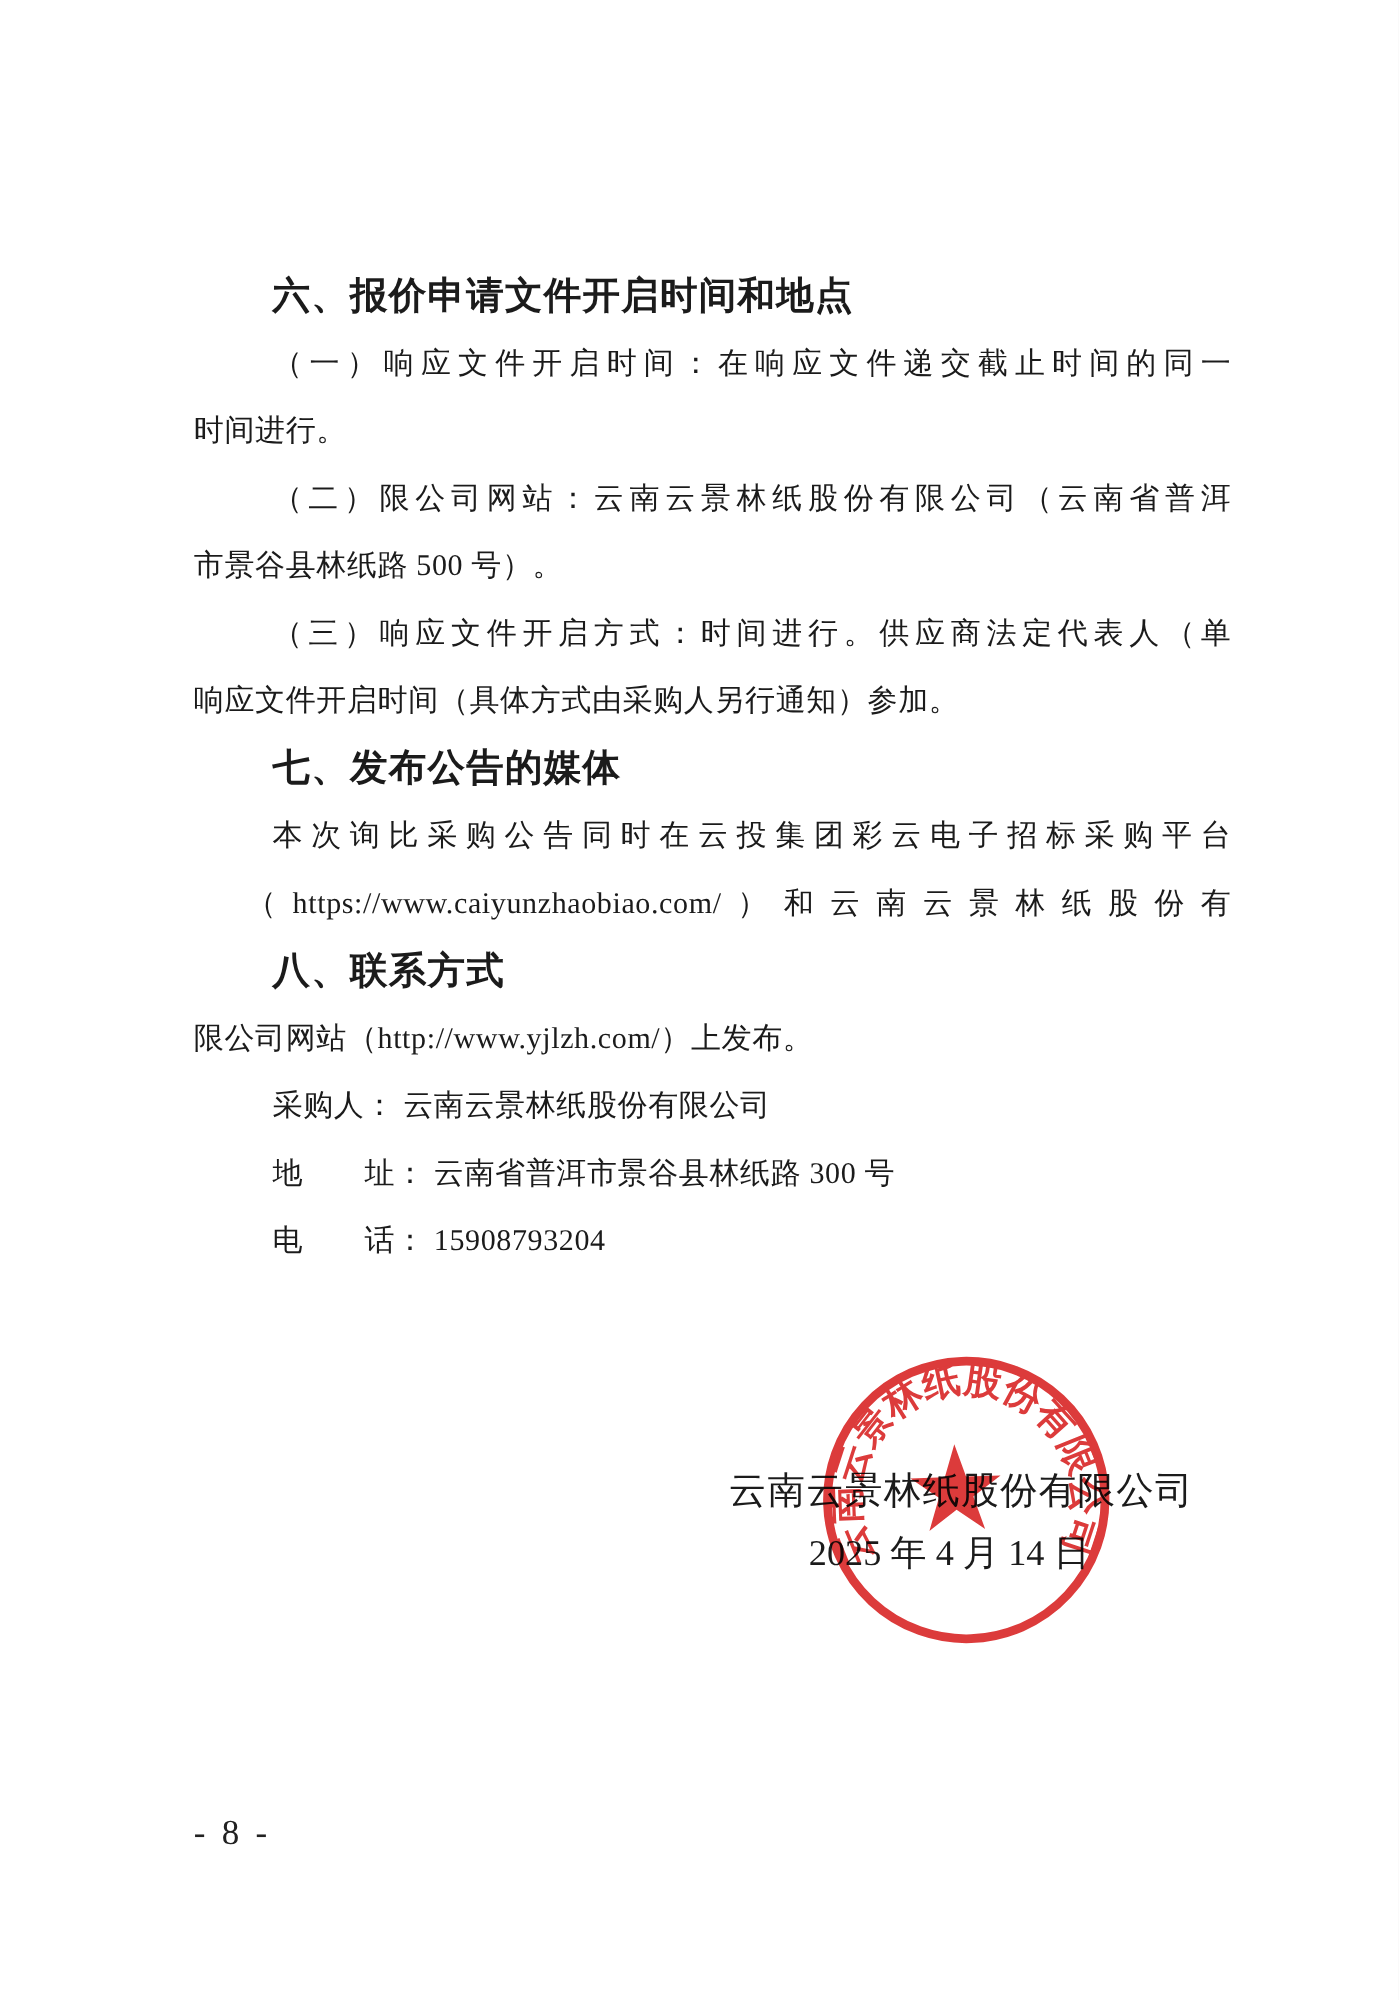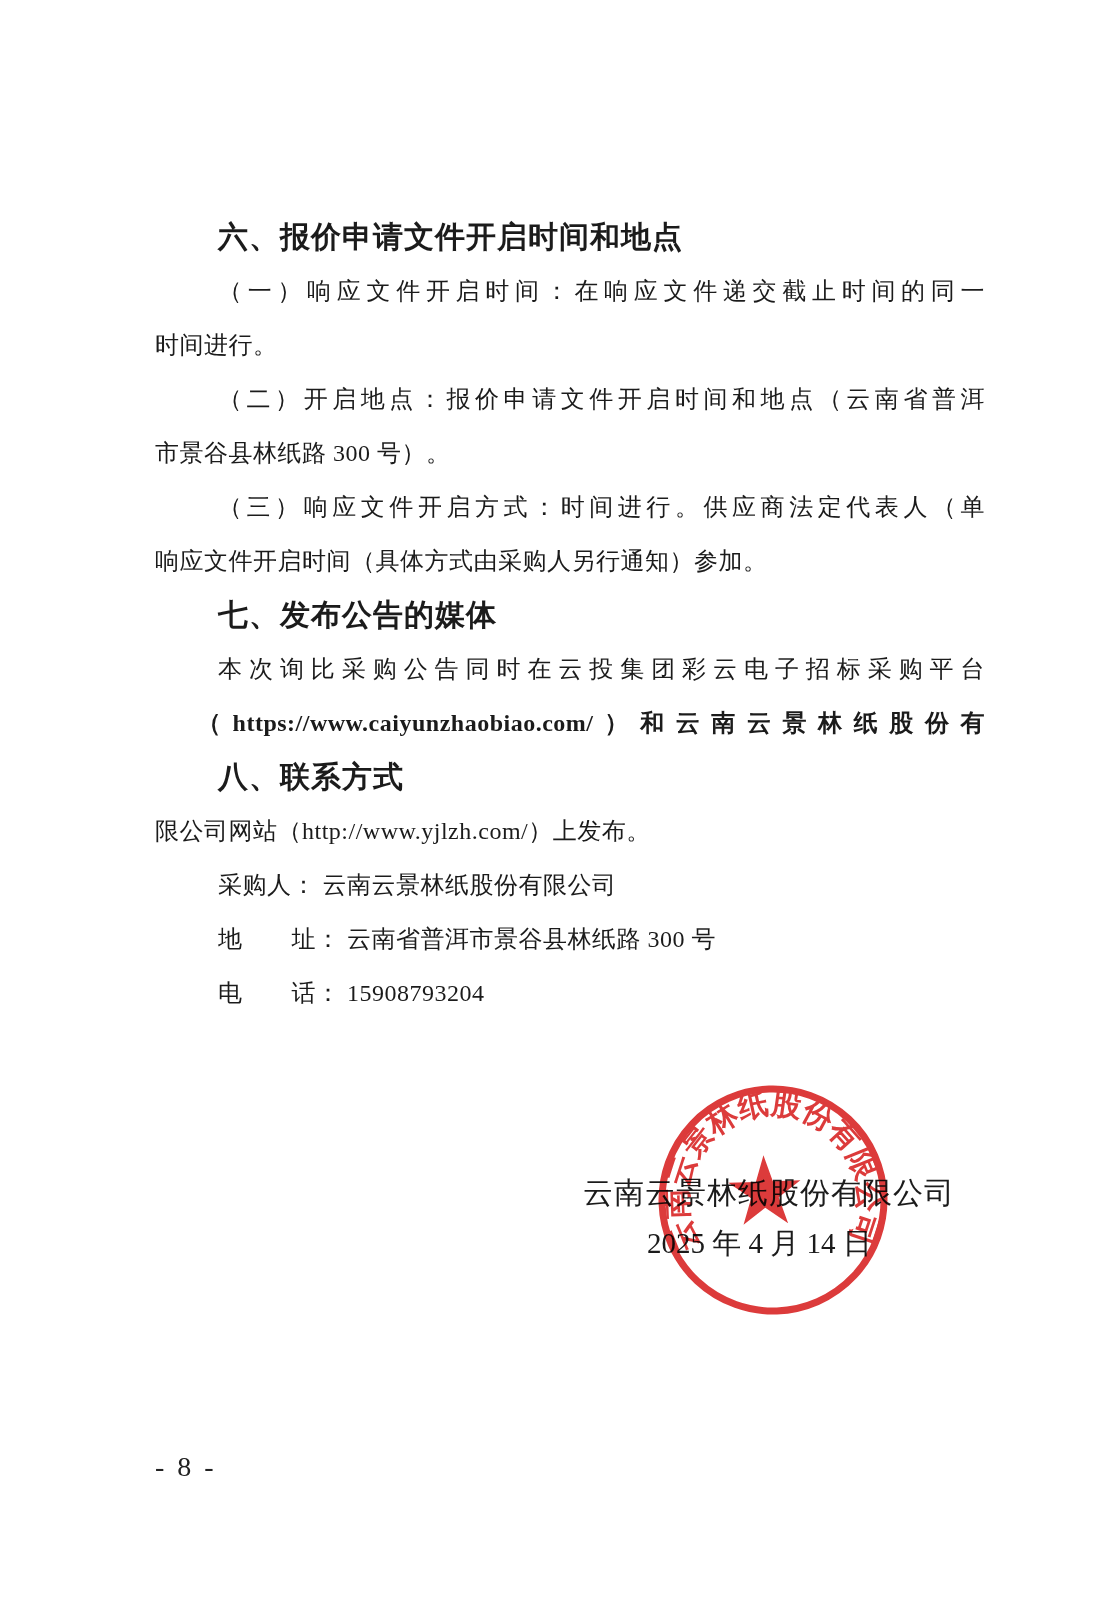--- a/index.html
+++ b/index.html
@@ -27,21 +27,21 @@
     white-space: pre;
     word-break: keep-all;
     letter-spacing: 0.5px;
   }
   .line.fill {
     white-space: normal;
     text-align: justify;
     text-align-last: justify;
   }
   .indent { padding-left: 63px; }
-  .indent-sm { padding-left: 42px; font-weight: bold; }
+  .indent-sm { padding-left: 42px; }
   .heading {
     font-family: "Liberation Sans", "DejaVu Sans", sans-serif;
     font-weight: 700;
     font-size: 30px;
     letter-spacing: 1px;
   }
   .signature-company {
     position: absolute;
     left: 583px;
     top: 1166px;
@@ -87,22 +87,22 @@
 </style>
 </head>
 <body>
 
 <div class="page">
 
   <div class="content">
     <div class="line heading indent">六、报价申请文件开启时间和地点</div>
     <div class="line indent fill">（一）响应文件开启时间：在响应文件递交截止时间的同一</div>
     <div class="line">时间进行。</div>
-    <div class="line indent fill">（二）开启地点：报价申请文件开启时间和地点（云南省普洱</div>
-    <div class="line">市景谷县林纸路 300 号）。</div>
+    <div class="line indent fill">（二）限公司网站：云南云景林纸股份有限公司（云南省普洱</div>
+    <div class="line">市景谷县林纸路 500 号）。</div>
     <div class="line indent fill">（三）响应文件开启方式：时间进行。供应商法定代表人（单</div>
     <div class="line">响应文件开启时间（具体方式由采购人另行通知）参加。</div>
 
     <div class="line heading indent">七、发布公告的媒体</div>
     <div class="line indent fill">本次询比采购公告同时在云投集团彩云电子招标采购平台</div>
     <div class="line indent-sm fill">（https://www.caiyunzhaobiao.com/）和云南云景林纸股份有</div>
     <div class="line heading indent">八、联系方式</div>
 
     <div class="line">限公司网站（http://www.yjlzh.com/）上发布。</div>
     <div class="line indent">采购人： 云南云景林纸股份有限公司</div>

